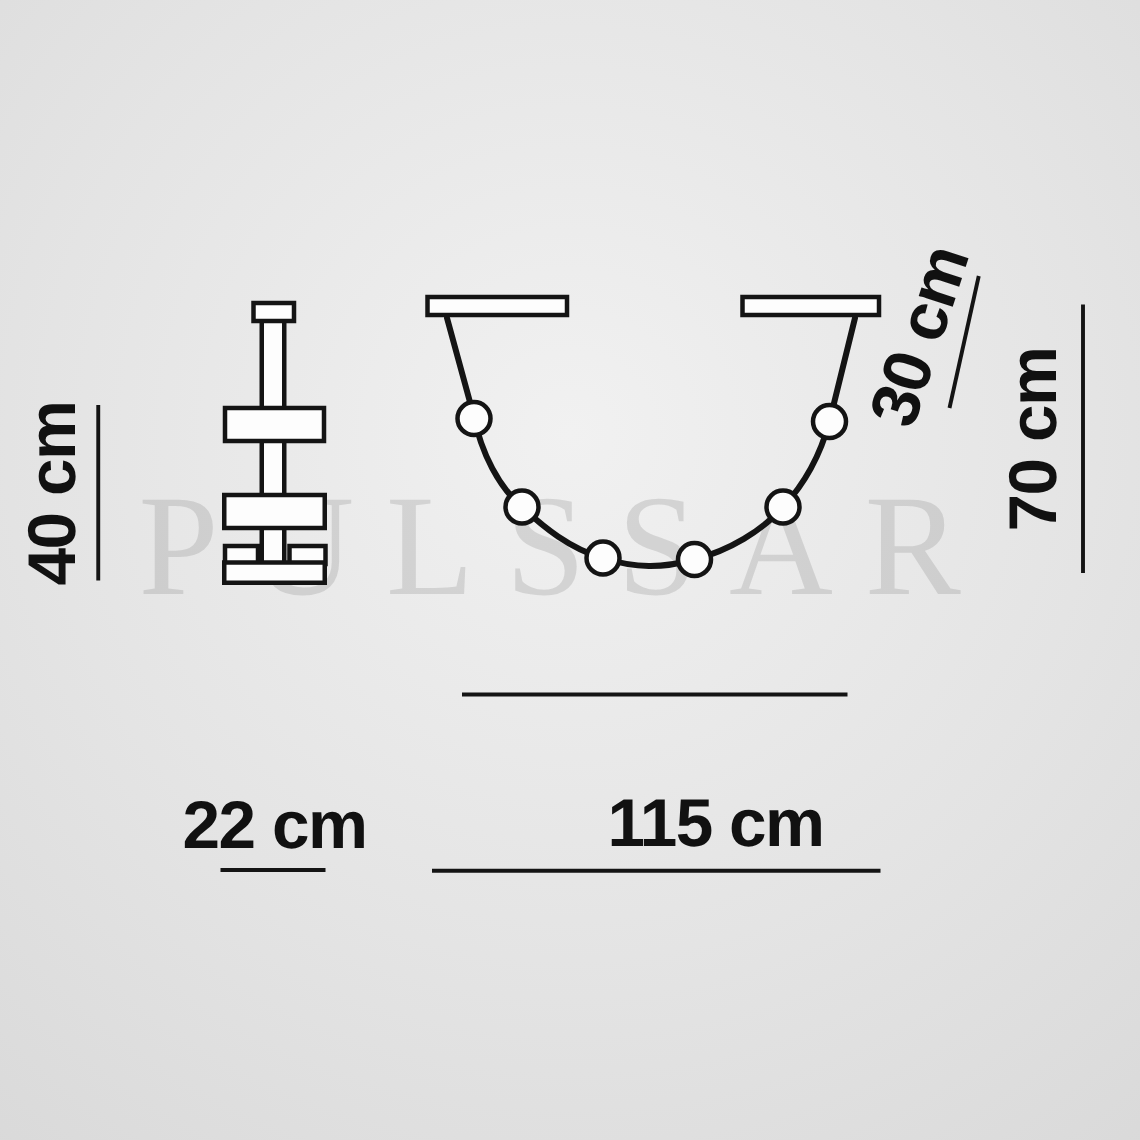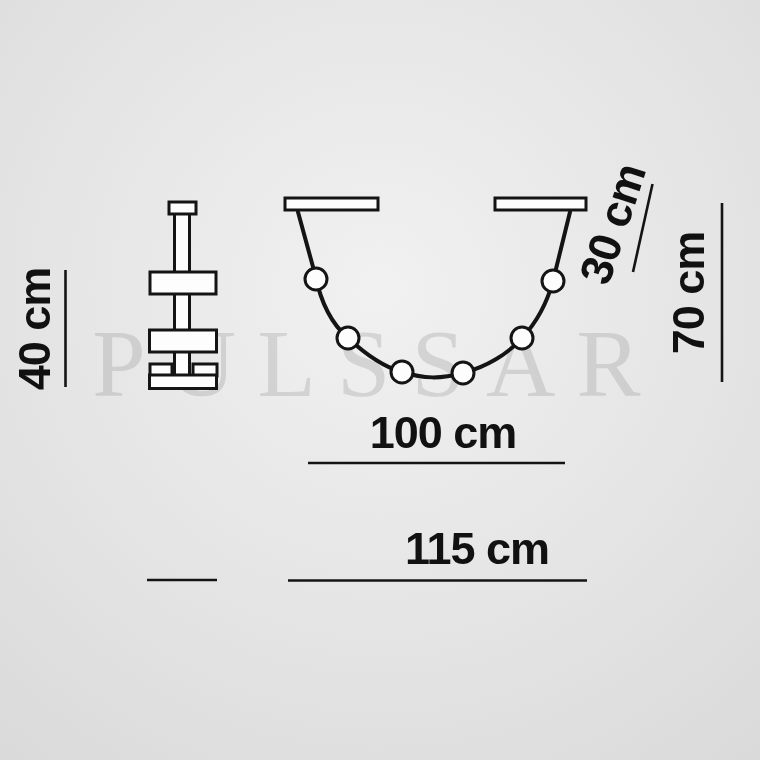--- a/index.html
+++ b/index.html
@@ -115,18 +115,18 @@
       <line class="dim" x1="288" y1="580.5" x2="587" y2="580.5"></line>
     </g>
   </svg>
 
   <div class="lbl rot-90" style="left:35px; top:329px;">40 cm</div>
 
   <div class="lbl rot-72" style="left:613px; top:224px;">30 cm</div>
 
   <div class="lbl rot-90" style="left:689px; top:293px;">70 cm</div>
 
-  <div class="lbl" style="left:443px; top:433px;">100 cm</div>
 
+  <div class="lbl" style="left:183px; top:550px;">22 cm</div>
 
   <div class="lbl" style="left:453px; top:549px;margin-left:24px;">115 cm</div>
 
 </div>
 
 </body></html>

